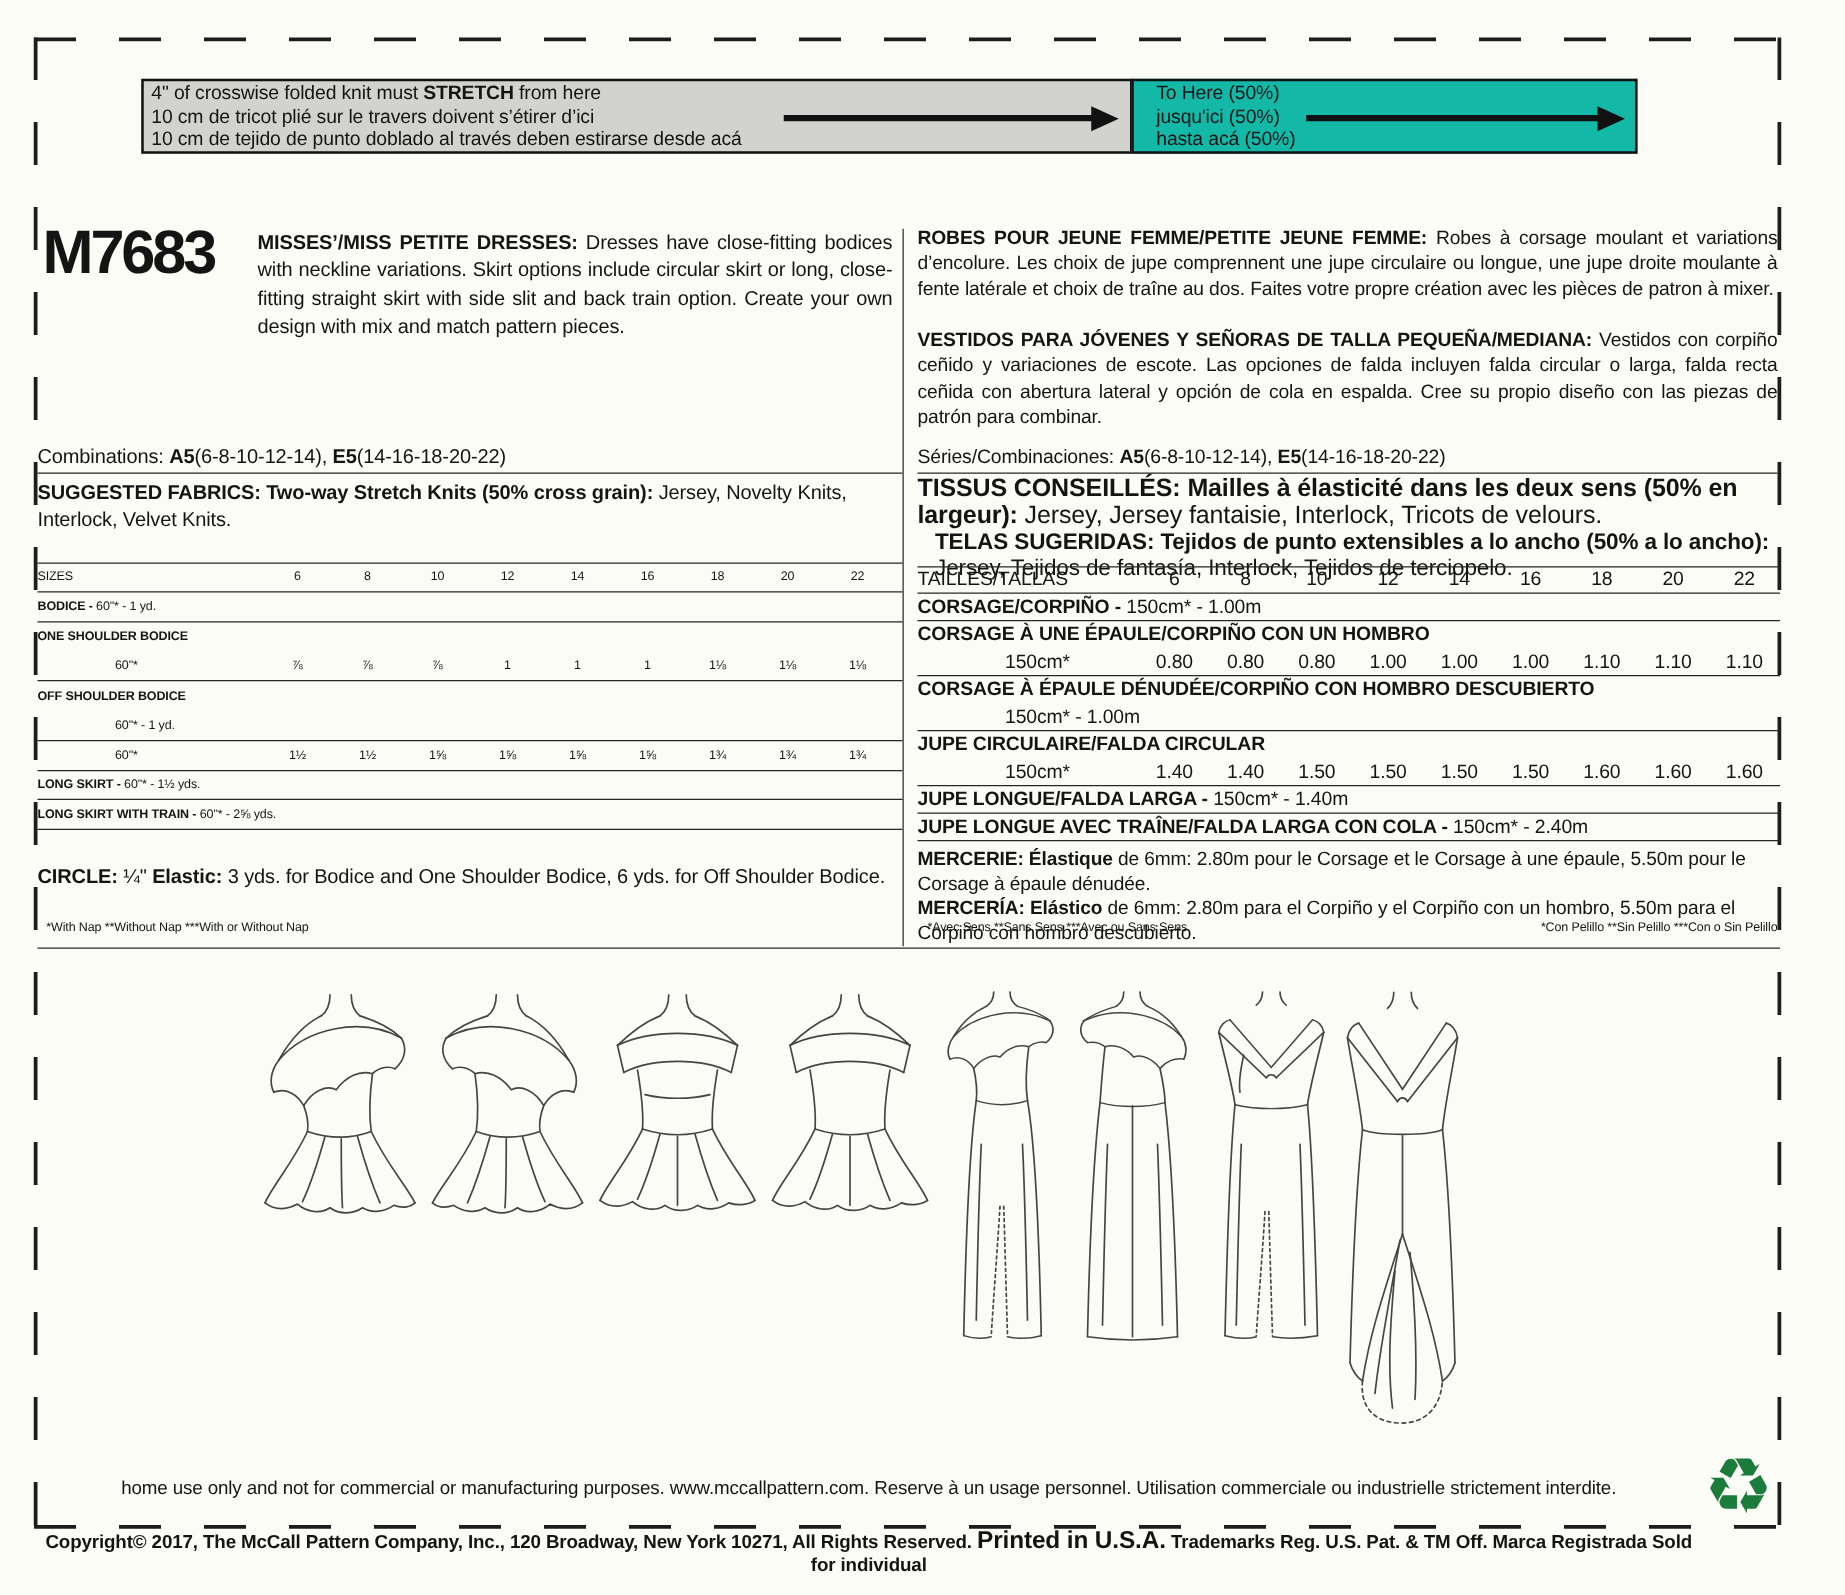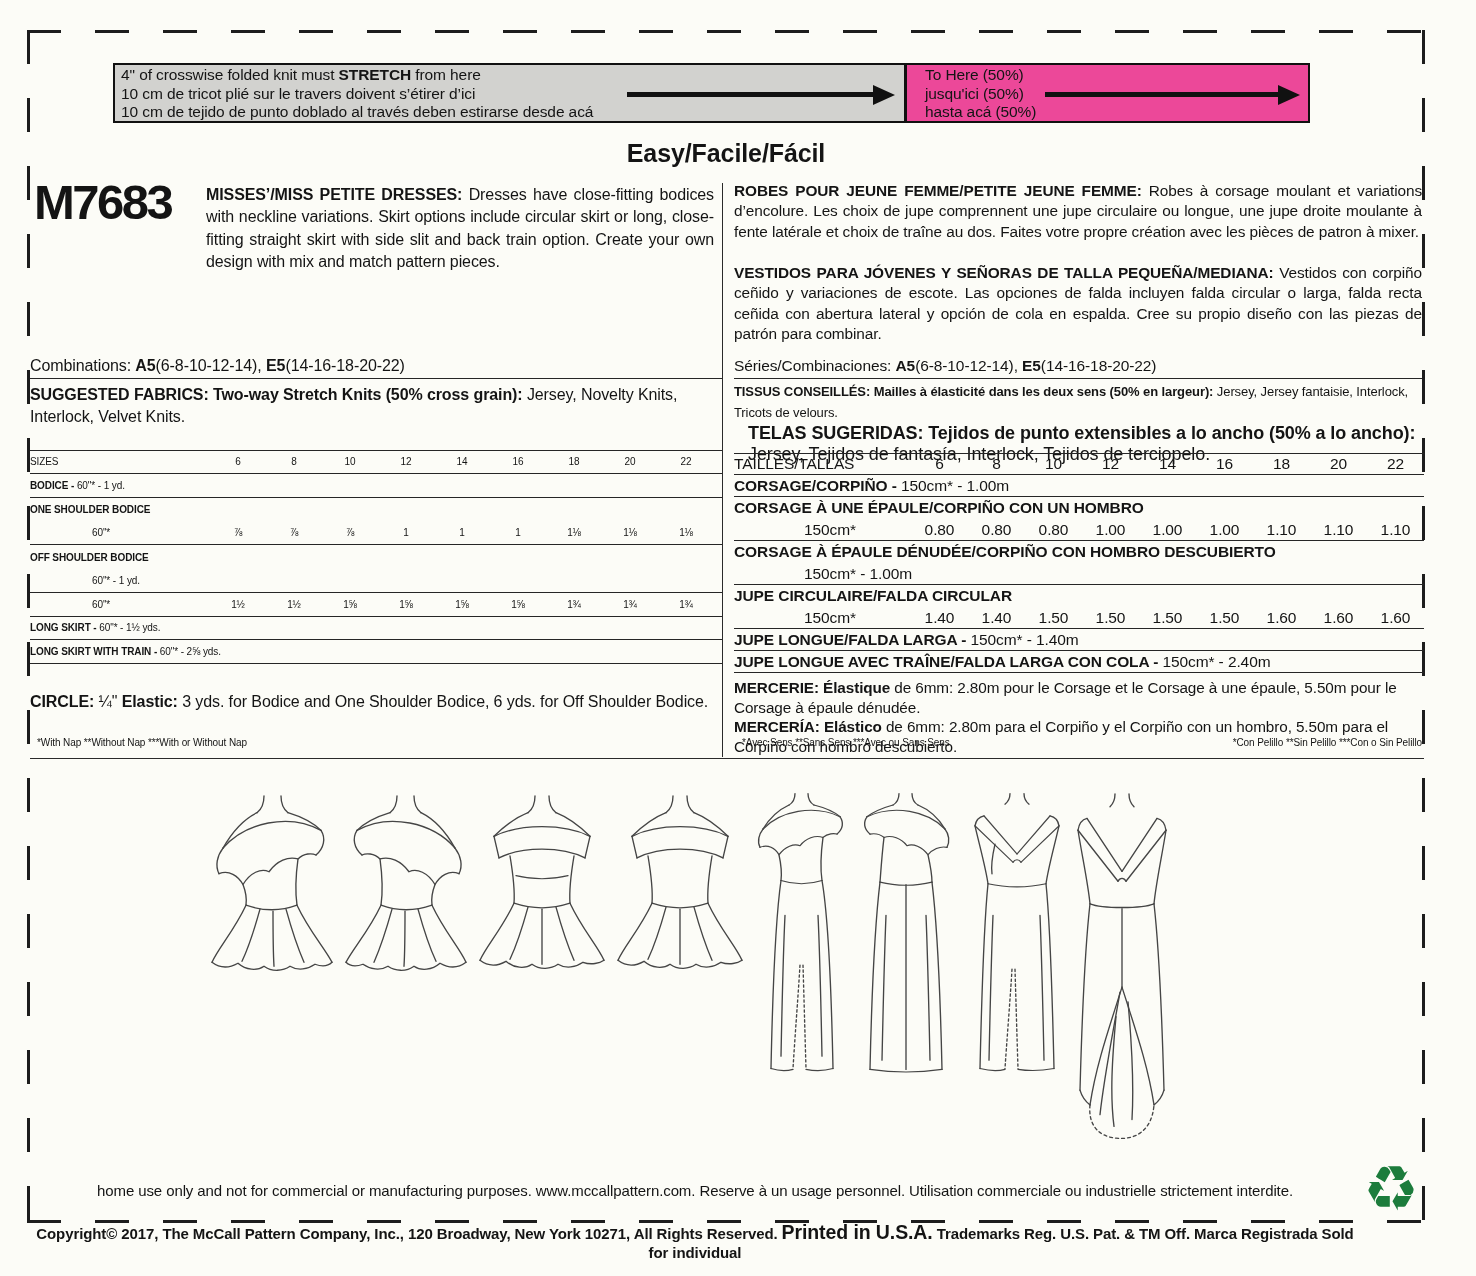--- a/index.html
+++ b/index.html
@@ -54,42 +54,41 @@
   <div class="edge h" style="left:27px;top:1220px;width:1398px;"></div>
   <div class="edge v" style="left:27px;top:30px;height:1193px;"></div>
   <div class="edge v" style="left:1422px;top:30px;height:1193px;"></div>
 
   <div class="gauge" style="left: 113px; width: 793px; height: 60px; background-color: rgb(210, 210, 207);">
     <div><span>4" of crosswise folded knit must </span><span class="b">STRETCH</span><span> from here</span></div>
     <div>10 cm de tricot plié sur le travers doivent s’étirer d’ici</div>
     <div>10 cm de tejido de punto doblado al través deben estirarse desde acá</div>
     <div class="arrow" style="left:512px;top:27px;width:248px;"></div>
   </div>
-  <div class="gauge" style="left:905px;width:405px;height:60px;background:#ec4899;">
+  <div class="gauge" style="left:905px;width:405px;height:60px;background:#14b8a6;">
     <div style="padding-left:12px;">To Here (50%)</div>
     <div style="padding-left:12px;">jusqu'ici (50%)</div>
     <div style="padding-left:12px;">hasta acá (50%)</div>
     <div class="arrow" style="left:138px;top:27px;width:235px;"></div>
   </div>
 
-  <div class="easy">Easy/Facile/Fácil</div>
 
   <div class="mnum">M7683</div>
   <div class="para" style="position:absolute;left:206px;top:184px;width:508px;font-size:16px;line-height:22.3px;"><span class="b">MISSES’/MISS PETITE DRESSES:</span><span> Dresses have close-fitting bodices with neckline variations. Skirt options include circular skirt or long, close-fitting straight skirt with side slit and back train option. Create your own design with mix and match pattern pieces.</span></div>
 
   <div class="para" style="position:absolute;left:734px;top:181px;width:688px;font-size:15.4px;line-height:20.4px;"><span class="b">ROBES POUR JEUNE FEMME/PETITE JEUNE FEMME:</span><span> Robes à corsage moulant et variations d’encolure. Les choix de jupe comprennent une jupe circulaire ou longue, une jupe droite moulante à fente latérale et choix de traîne au dos. Faites votre propre création avec les pièces de patron à mixer.</span></div>
   <div class="para" style="position:absolute;left:734px;top:263px;width:688px;font-size:15.4px;line-height:20.4px;"><span class="b">VESTIDOS PARA JÓVENES Y SEÑORAS DE TALLA PEQUEÑA/MEDIANA:</span><span> Vestidos con corpiño ceñido y variaciones de escote. Las opciones de falda incluyen falda circular o larga, falda recta ceñida con abertura lateral y opción de cola en espalda. Cree su propio diseño con las piezas de patrón para combinar.</span></div>
 
   <div class="vline" style="left:722px;top:183px;height:574px;"></div>
 
   <div style="position:absolute;left:30px;top:357px;width:692px;font-size:16px;border-bottom:1.6px solid #262626;padding-bottom:3px;"><span>Combinations: </span><span class="b">A5</span><span>(6-8-10-12-14), </span><span class="b">E5</span><span>(14-16-18-20-22)</span></div>
   <div style="position:absolute;left:30px;top:384px;width:692px;font-size:16px;line-height:22px;"><span class="b">SUGGESTED FABRICS: Two-way Stretch Knits (50% cross grain):</span><span> Jersey, Novelty Knits, Interlock, Velvet Knits.</span></div>
 
   <div style="position:absolute;left:734px;top:357px;width:688px;font-size:15.5px;border-bottom:1.6px solid #262626;padding-bottom:3px;"><span>Séries/Combinaciones: </span><span class="b">A5</span><span>(6-8-10-12-14), </span><span class="b">E5</span><span>(14-16-18-20-22)</span></div>
-  <div style="position:absolute;left:734px;top:381px;width:688px;font-size:13px;line-height:21.2px;"><span class="b">TISSUS CONSEILLÉS: Mailles à élasticité dans les deux sens (50% en largeur):</span><span> Jersey, Jersey fantaisie, Interlock, Tricots de velours.</span></div>
+  <div style="position:absolute;left:734px;top:381px;width:688px;font-size:20px;line-height:21.2px;"><span class="b">TISSUS CONSEILLÉS: Mailles à élasticité dans les deux sens (50% en largeur):</span><span> Jersey, Jersey fantaisie, Interlock, Tricots de velours.</span></div>
   <div style="position:absolute;left:748px;top:423px;width:688px;font-size:18px;line-height:21.2px;"><span class="b">TELAS SUGERIDAS: Tejidos de punto extensibles a lo ancho (50% a lo ancho):</span><span> Jersey, Tejidos de fantasía, Interlock, Tejidos de terciopelo.</span></div>
 
   <div class="l" style="position:absolute;left:30px;top:450px;width:692px;">
     <div class="trow rt rb">
       <span class="hlabel">SIZES</span>
       <span class="cells">
           <span class="cell">6</span>
           <span class="cell">8</span>
           <span class="cell">10</span>
           <span class="cell">12</span>

